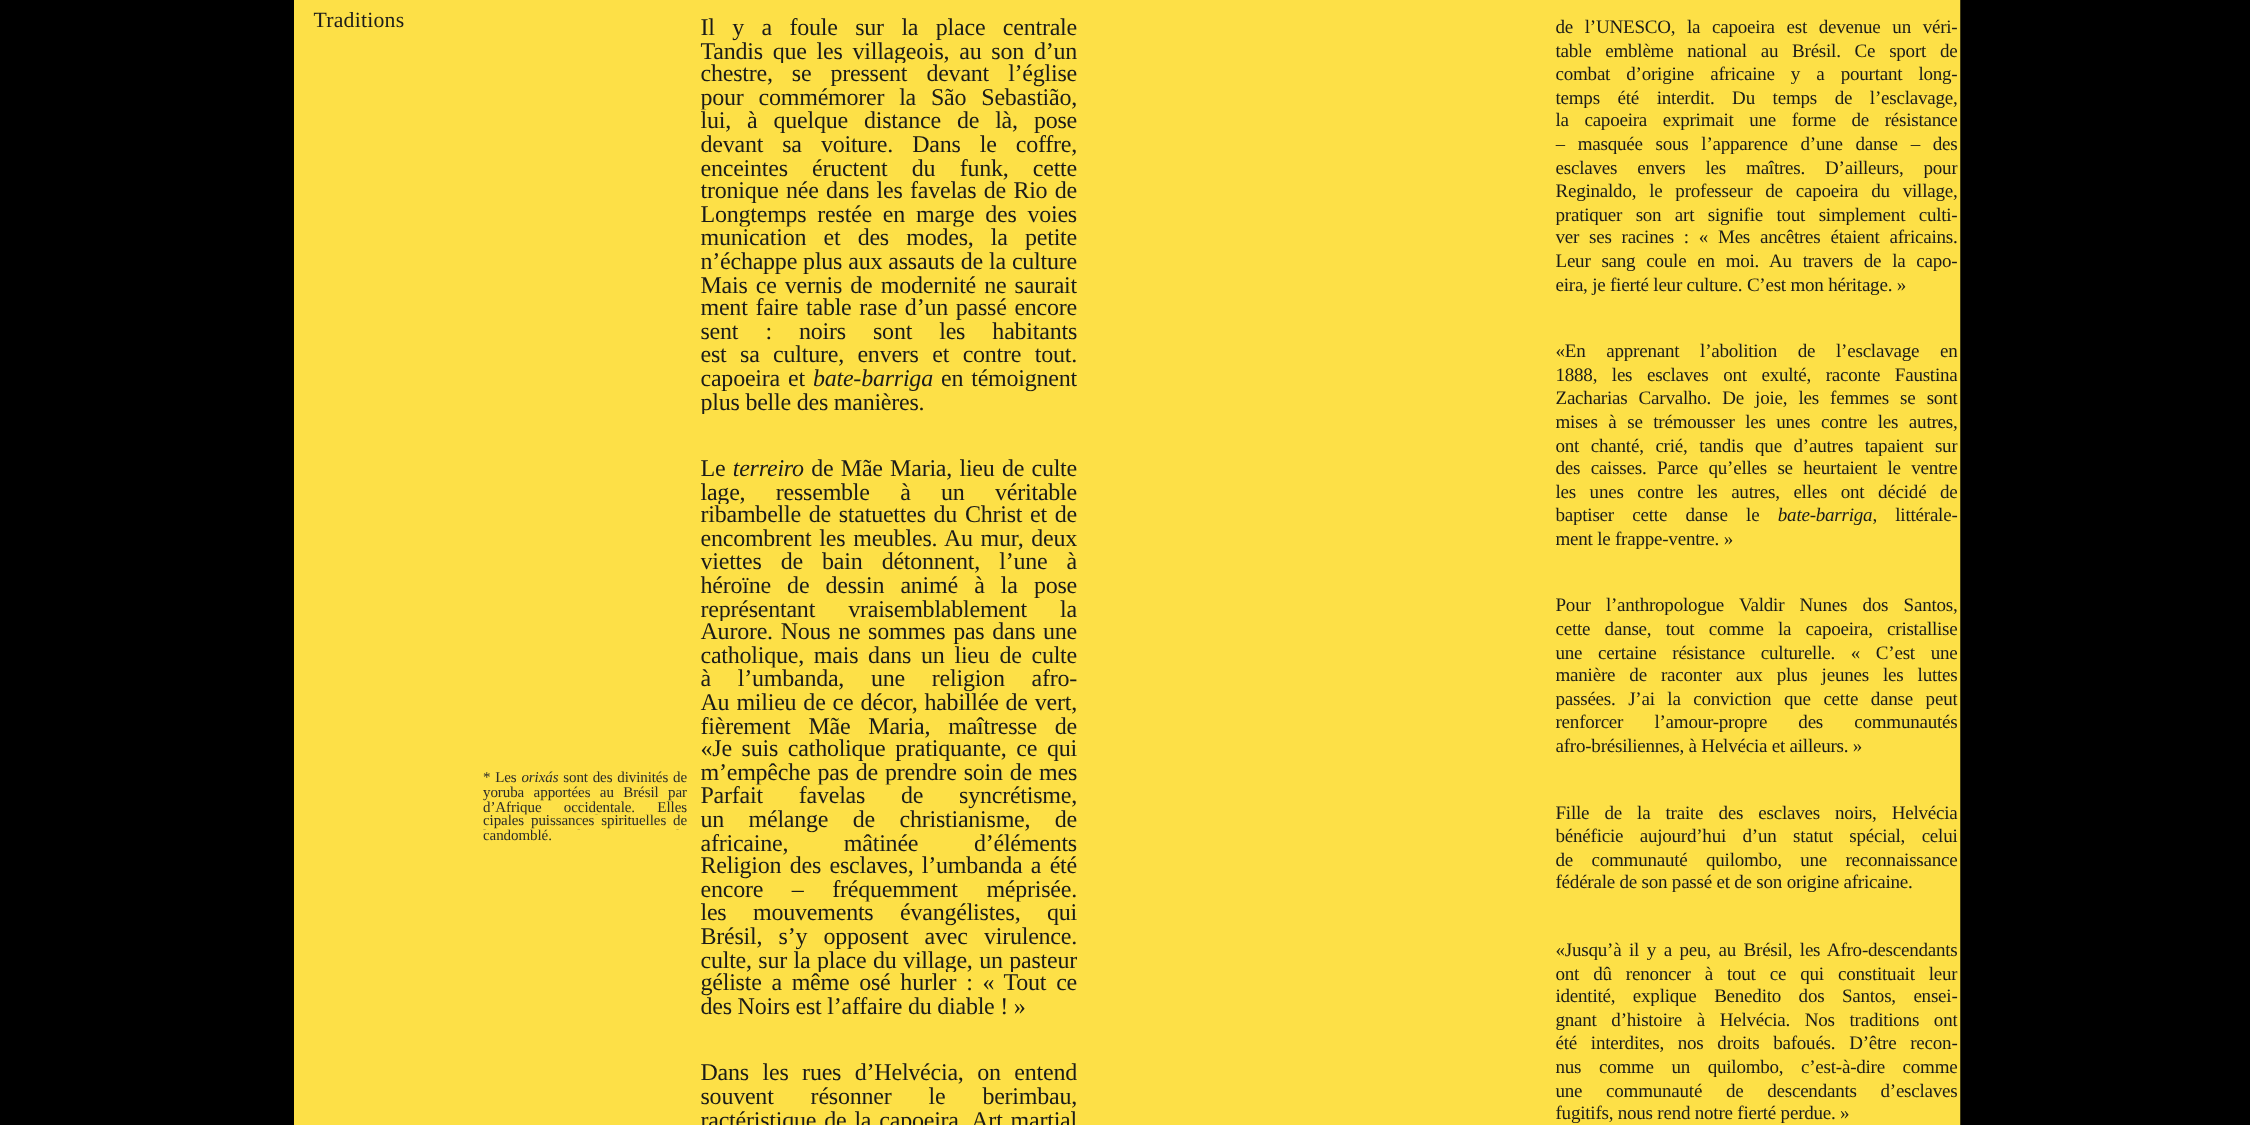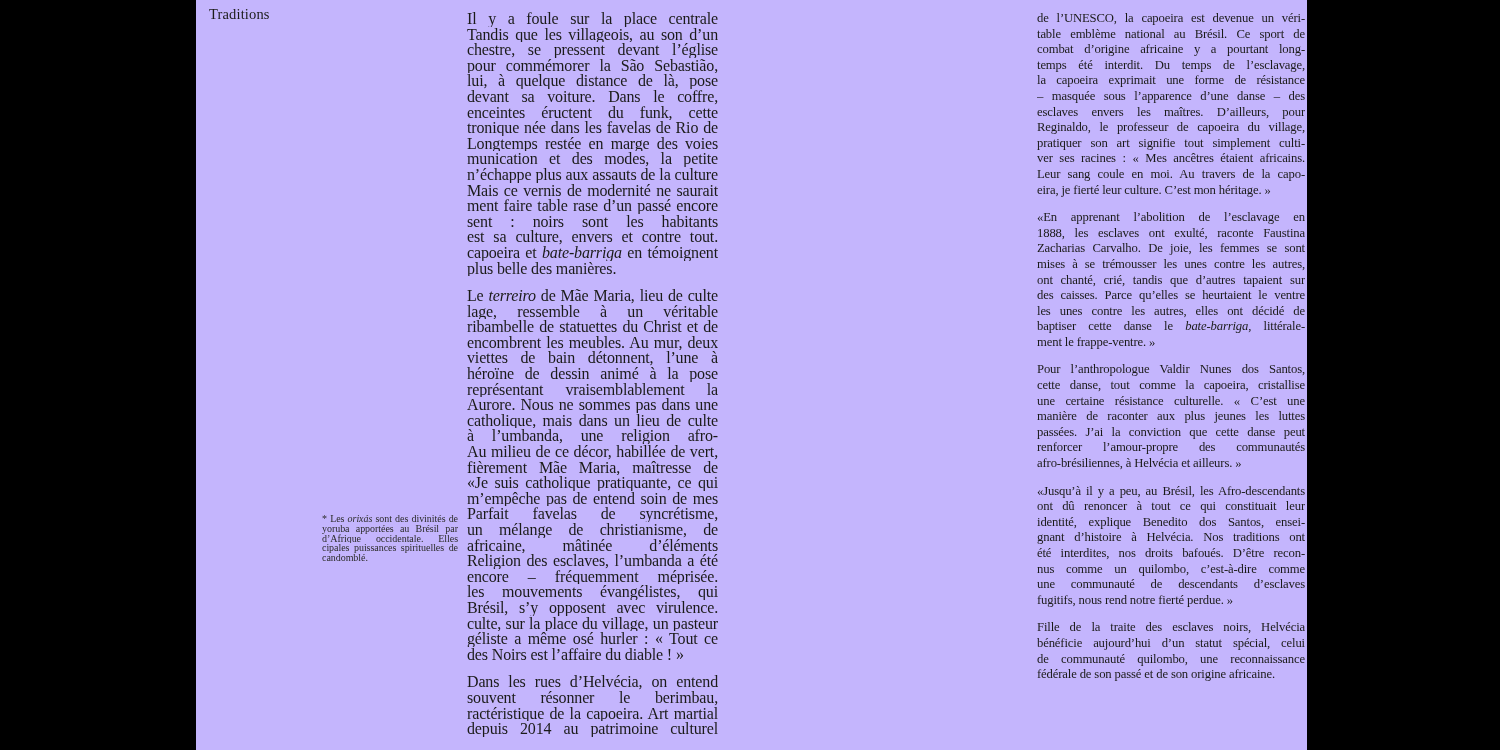--- a/index.html
+++ b/index.html
@@ -7,33 +7,33 @@
     width:1500px; height:750px; position:relative; overflow:hidden;
     background:#000;
     font-family:"Liberation Serif","DejaVu Serif",serif;
   }
   .bar { position:absolute; top:0; height:750px; background:#000; }
   .bar.left  { left:0; width:196px; }
   .bar.right { left:1307px; width:193px; }
 
   .page-area {
     position:absolute; left:196px; top:0; width:1111px; height:750px;
-    background:#c4b5fd; color:#1b1b19;
+    background:#fde047; color:#1b1b19;
   }
 
   .section-label {
     position:absolute; left:13px; top:6px;
     font-size:14.5px; letter-spacing:.15px; color:#1c1c1a;
   }
 
   .col { position:absolute; top:11px; letter-spacing:-0.15px; }
   .left-col  { left:271px; width:251px; font-size:16px; line-height:15.6px; }
   .right-col { left:841px; width:268px; font-size:12.7px; line-height:15.6px;font-family:Liberation Serif, serif; }
 
-  .para + .para { margin-top:12px; }
+  .para + .para { margin-top:29px; }
 
   .line {
     text-align:justify;
     text-align-last:justify;
     overflow:hidden;
     max-height:15.6px;
   }
   .line.last { text-align-last:left; }
 
   .footnote {
@@ -84,21 +84,21 @@
           <div class="line"><span>encombrent les meubles. Au mur, deux ser-</span></div>
           <div class="line"><span>viettes de bain détonnent, l’une à l’effigie d’une</span></div>
           <div class="line"><span>héroïne de dessin animé à la pose lascive, l’autre</span></div>
           <div class="line"><span>représentant vraisemblablement la princesse</span></div>
           <div class="line"><span>Aurore. Nous ne sommes pas dans une chapelle</span></div>
           <div class="line"><span>catholique, mais dans un lieu de culte dédié</span></div>
           <div class="line"><span>à l’umbanda, une religion afro-brésilienne.</span></div>
           <div class="line"><span>Au milieu de ce décor, habillée de vert, trône</span></div>
           <div class="line"><span>fièrement Mãe Maria, maîtresse de cérémonie :</span></div>
           <div class="line"><span>«Je suis catholique pratiquante, ce qui ne</span></div>
-          <div class="line"><span>m’empêche pas de entend soin de mes </span><i>orixás</i><span>*. »</span></div>
+          <div class="line"><span>m’empêche pas de prendre soin de mes </span><i>orixás</i><span>*. »</span></div>
           <div class="line"><span>Parfait favelas de syncrétisme, l’umbanda est</span></div>
           <div class="line"><span>un mélange de christianisme, de spiritualité</span></div>
           <div class="line"><span>africaine, mâtinée d’éléments amérindiens.</span></div>
           <div class="line"><span>Religion des esclaves, l’umbanda a été – et reste</span></div>
           <div class="line"><span>encore – fréquemment méprisée. Aujourd’hui,</span></div>
           <div class="line"><span>les mouvements évangélistes, qui florissent au</span></div>
           <div class="line"><span>Brésil, s’y opposent avec virulence. Lors d’un</span></div>
           <div class="line"><span>culte, sur la place du village, un pasteur évan-</span></div>
           <div class="line"><span>géliste a même osé hurler : « Tout ce qui vient</span></div>
           <div class="line last"><span>des Noirs est l’affaire du diable ! »</span></div>
@@ -154,32 +154,32 @@
         <div class="para">
           <div class="line"><span>Pour l’anthropologue Valdir Nunes dos Santos,</span></div>
           <div class="line"><span>cette danse, tout comme la capoeira, cristallise</span></div>
           <div class="line"><span>une certaine résistance culturelle. « C’est une</span></div>
           <div class="line"><span>manière de raconter aux plus jeunes les luttes</span></div>
           <div class="line"><span>passées. J’ai la conviction que cette danse peut</span></div>
           <div class="line"><span>renforcer l’amour-propre des communautés</span></div>
           <div class="line last"><span>afro-brésiliennes, à Helvécia et ailleurs. »</span></div>
         </div>
         <div class="para">
+          <div class="line"><span>Fille de la traite des esclaves noirs, Helvécia</span></div>
+          <div class="line"><span>bénéficie aujourd’hui d’un statut spécial, celui</span></div>
+          <div class="line"><span>de communauté quilombo, une reconnaissance</span></div>
+          <div class="line last"><span>fédérale de son passé et de son origine africaine.</span></div>
+        </div>
+        <div class="para">
           <div class="line"><span>«Jusqu’à il y a peu, au Brésil, les Afro-descendants</span></div>
           <div class="line"><span>ont dû renoncer à tout ce qui constituait leur</span></div>
           <div class="line"><span>identité, explique Benedito dos Santos, ensei-</span></div>
           <div class="line"><span>gnant d’histoire à Helvécia. Nos traditions ont</span></div>
           <div class="line"><span>été interdites, nos droits bafoués. D’être recon-</span></div>
           <div class="line"><span>nus comme un quilombo, c’est-à-dire comme</span></div>
           <div class="line"><span>une communauté de descendants d’esclaves</span></div>
           <div class="line last"><span>fugitifs, nous rend notre fierté perdue. »</span></div>
         </div>
-        <div class="para">
-          <div class="line"><span>Fille de la traite des esclaves noirs, Helvécia</span></div>
-          <div class="line"><span>bénéficie aujourd’hui d’un statut spécial, celui</span></div>
-          <div class="line"><span>de communauté quilombo, une reconnaissance</span></div>
-          <div class="line last"><span>fédérale de son passé et de son origine africaine.</span></div>
-        </div>
       </div>
   </div>
 
   <div class="bar right"></div>
 </div>
 
 </body></html>

